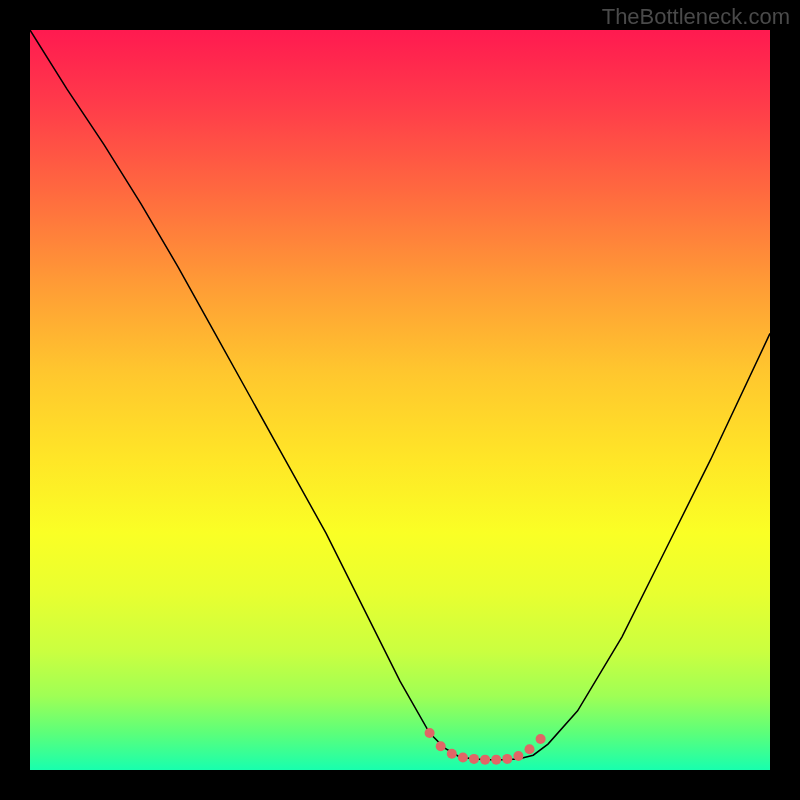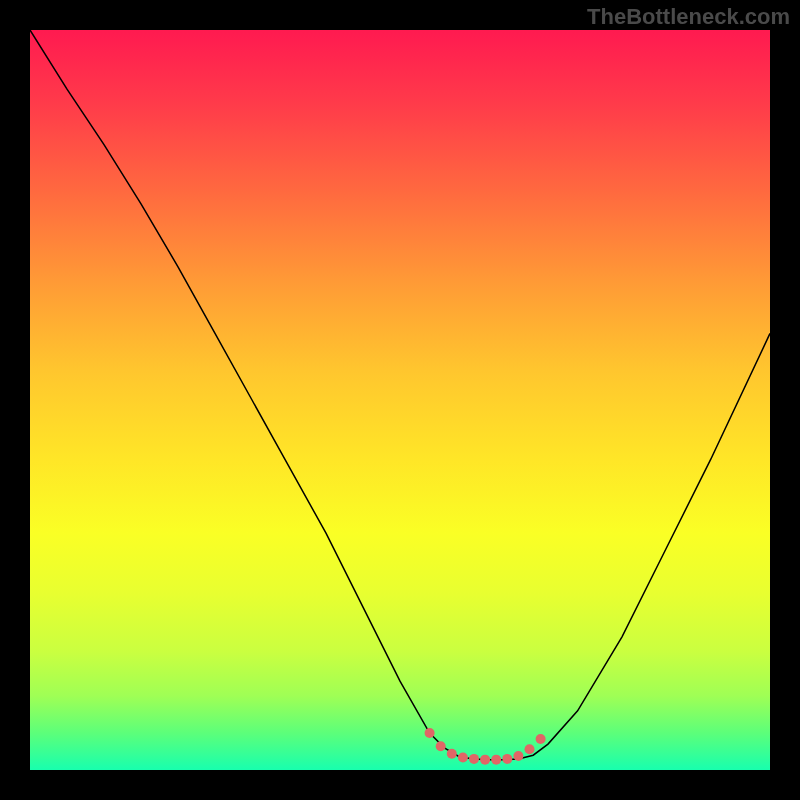--- a/index.html
+++ b/index.html
@@ -10,21 +10,21 @@
     position: relative;
     overflow: hidden;
     font-family: Arial, Helvetica, sans-serif;
   }
   .watermark {
     position: absolute;
     top: 4px;
     right: 10px;
     color: #4a4a4a;
     font-size: 22px;
-    font-weight: 700;
+    font-weight: 400;
     z-index: 10;
   }
   .plot-area {
     position: absolute;
     left: 30px;
     top: 30px;
     width: 740px;
     height: 740px;
     background: linear-gradient(to bottom,
       #ff1a50 0%,

